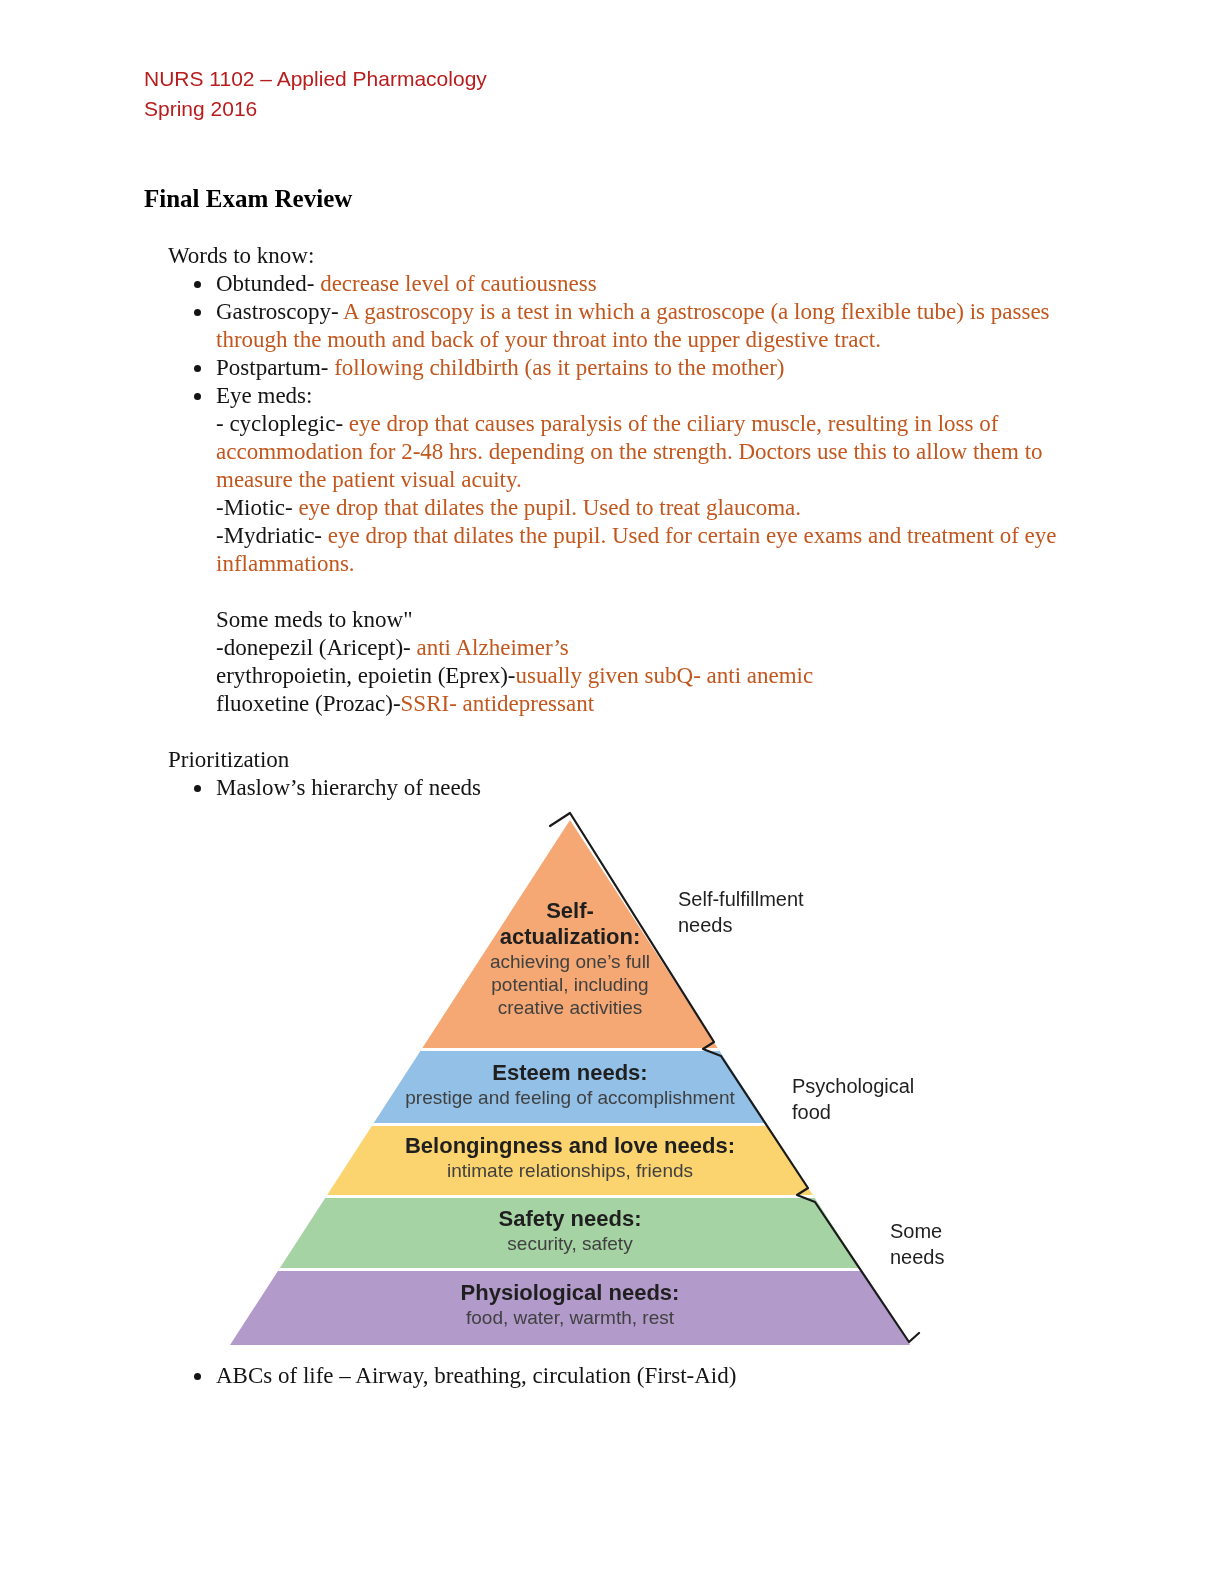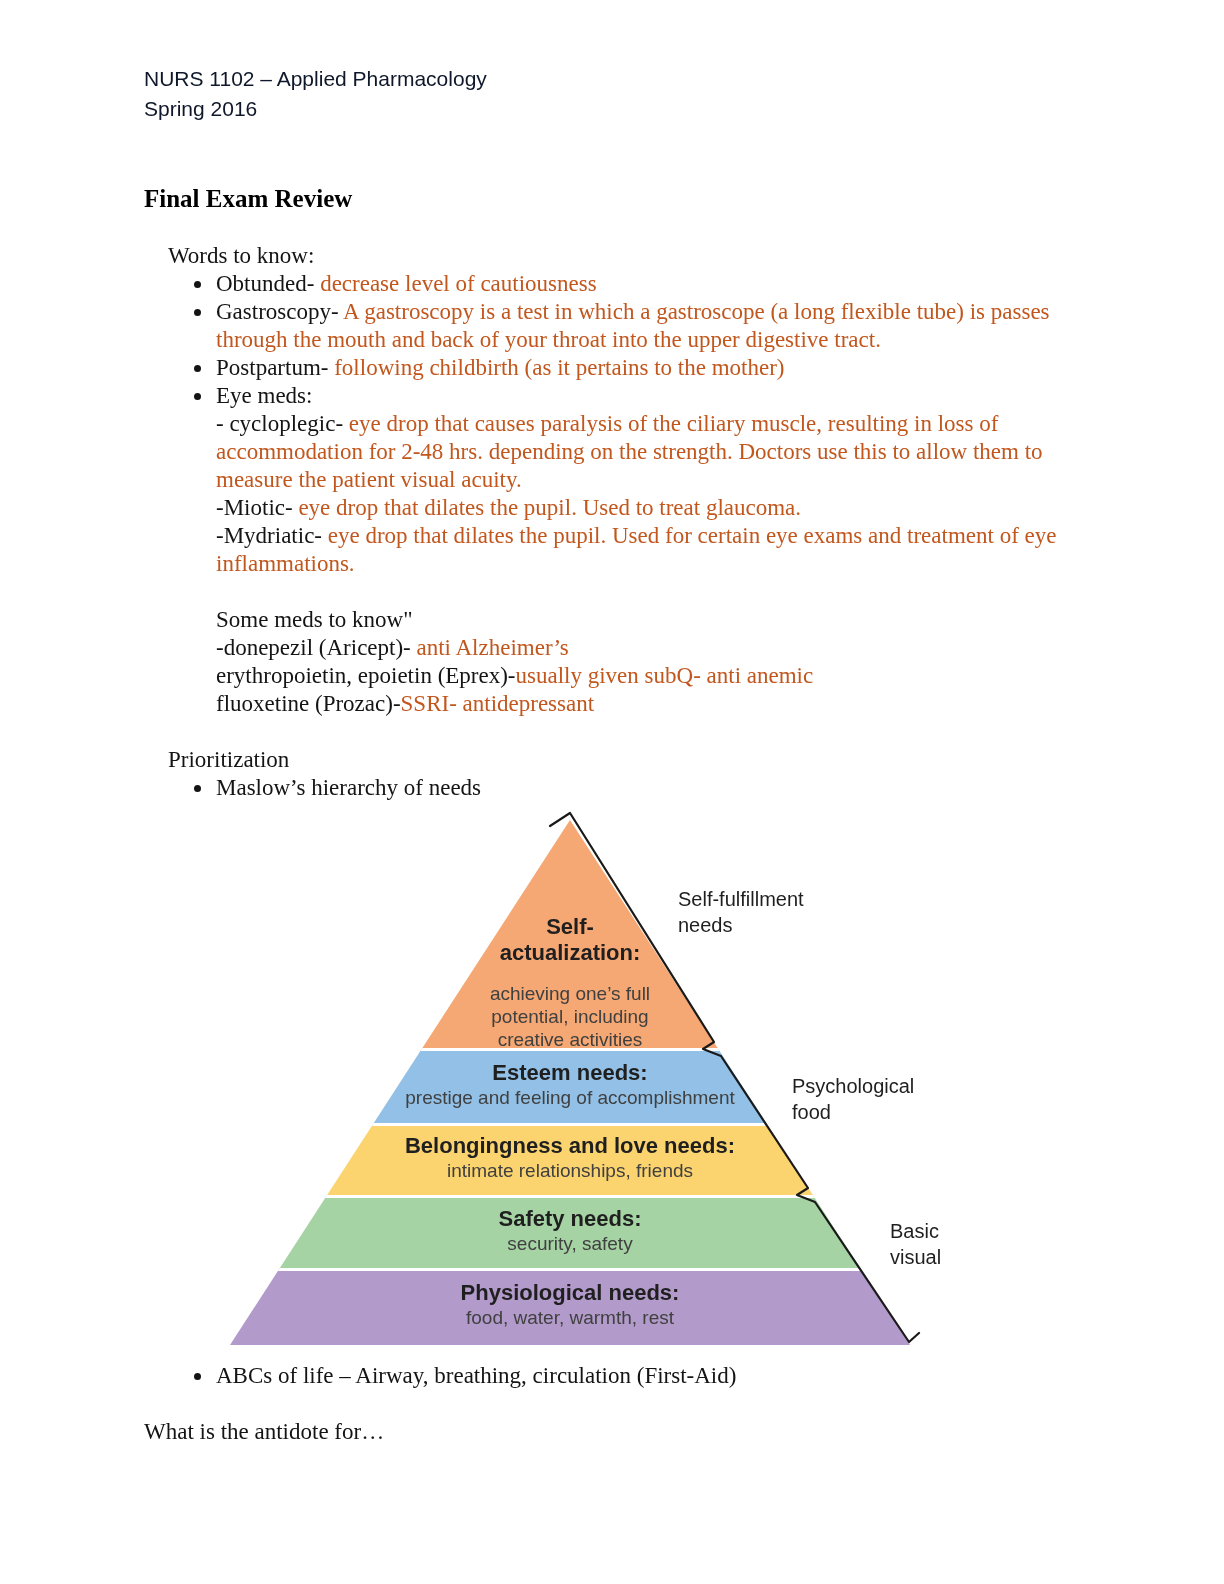--- a/index.html
+++ b/index.html
@@ -9,21 +9,21 @@
     font-family: "Liberation Serif", serif;
     color: #141414;
     overflow: hidden;
   }
   .page { padding: 64px 140px 0 144px; position: relative; }
 
   .doc-header {
     font-family: "Liberation Sans", sans-serif;
     font-size: 21px;
     line-height: 30px;
-    color: #0f172a;
+    color: #b91c1c;
   }
 
   .doc-title {
     margin-top: 60px;
     font-size: 25px;
     font-weight: bold;
     line-height: 30px;
     color: #000;
   }
 
@@ -76,21 +76,21 @@
   .ptext {
     position: absolute;
     left: 340px;
     transform: translateX(-50%);
     text-align: center;
     color: #1f1f1f;
   }
   .ptitle { font-weight: bold; font-size: 22px; line-height: 26px; }
   .pdesc  { font-size: 19px; line-height: 23px; color: #404040; }
   .ptext-0 { top: 88px; width: 210px; }
-  .ptext-0 .ptitle { width: 160px; margin: 16px auto; }
+  .ptext-0 .ptitle { width: 160px; margin: 0 auto; }
   .ptext-0 .pdesc  { width: 190px; margin: 0 auto; }
   .ptext-1 { top: 250px; width: 400px; }
   .ptext-2 { top: 323px; width: 440px; }
   .ptext-3 { top: 396px; width: 300px; }
   .ptext-4 { top: 470px; width: 380px; }
 
   .bracket-svg {
     position: absolute;
     left: 0; top: 0;
     pointer-events: none;
@@ -172,22 +172,21 @@
       <div class="ptitle">Physiological needs:</div>
       <div class="pdesc">food, water, warmth, rest</div>
     </div>
 
     <svg class="bracket-svg" width="745" height="542" viewBox="0 0 745 542">
       <path d="M320,16 L340,3 L484,232 L473,239 L491,246 L578,378 L567,385 L585,392 L679,532 L689,523" fill="none" stroke="#1a1a1a" stroke-width="2.2" stroke-linejoin="round" stroke-linecap="round"></path>
     </svg>
 
     <div class="side-label sl-0">Self-fulfillment needs</div>
     <div class="side-label sl-1">Psychological food</div>
-    <div class="side-label sl-2">Basic visual</div>
+    <div class="side-label sl-2">Some needs</div>
   </div>
 
   <ul class="bullets">
     <li>ABCs of life – Airway, breathing, circulation (First-Aid)</li>
   </ul>
 
-  <div class="footer-q">What is the antidote for…</div>
 
 </div>
 
 </body></html>

